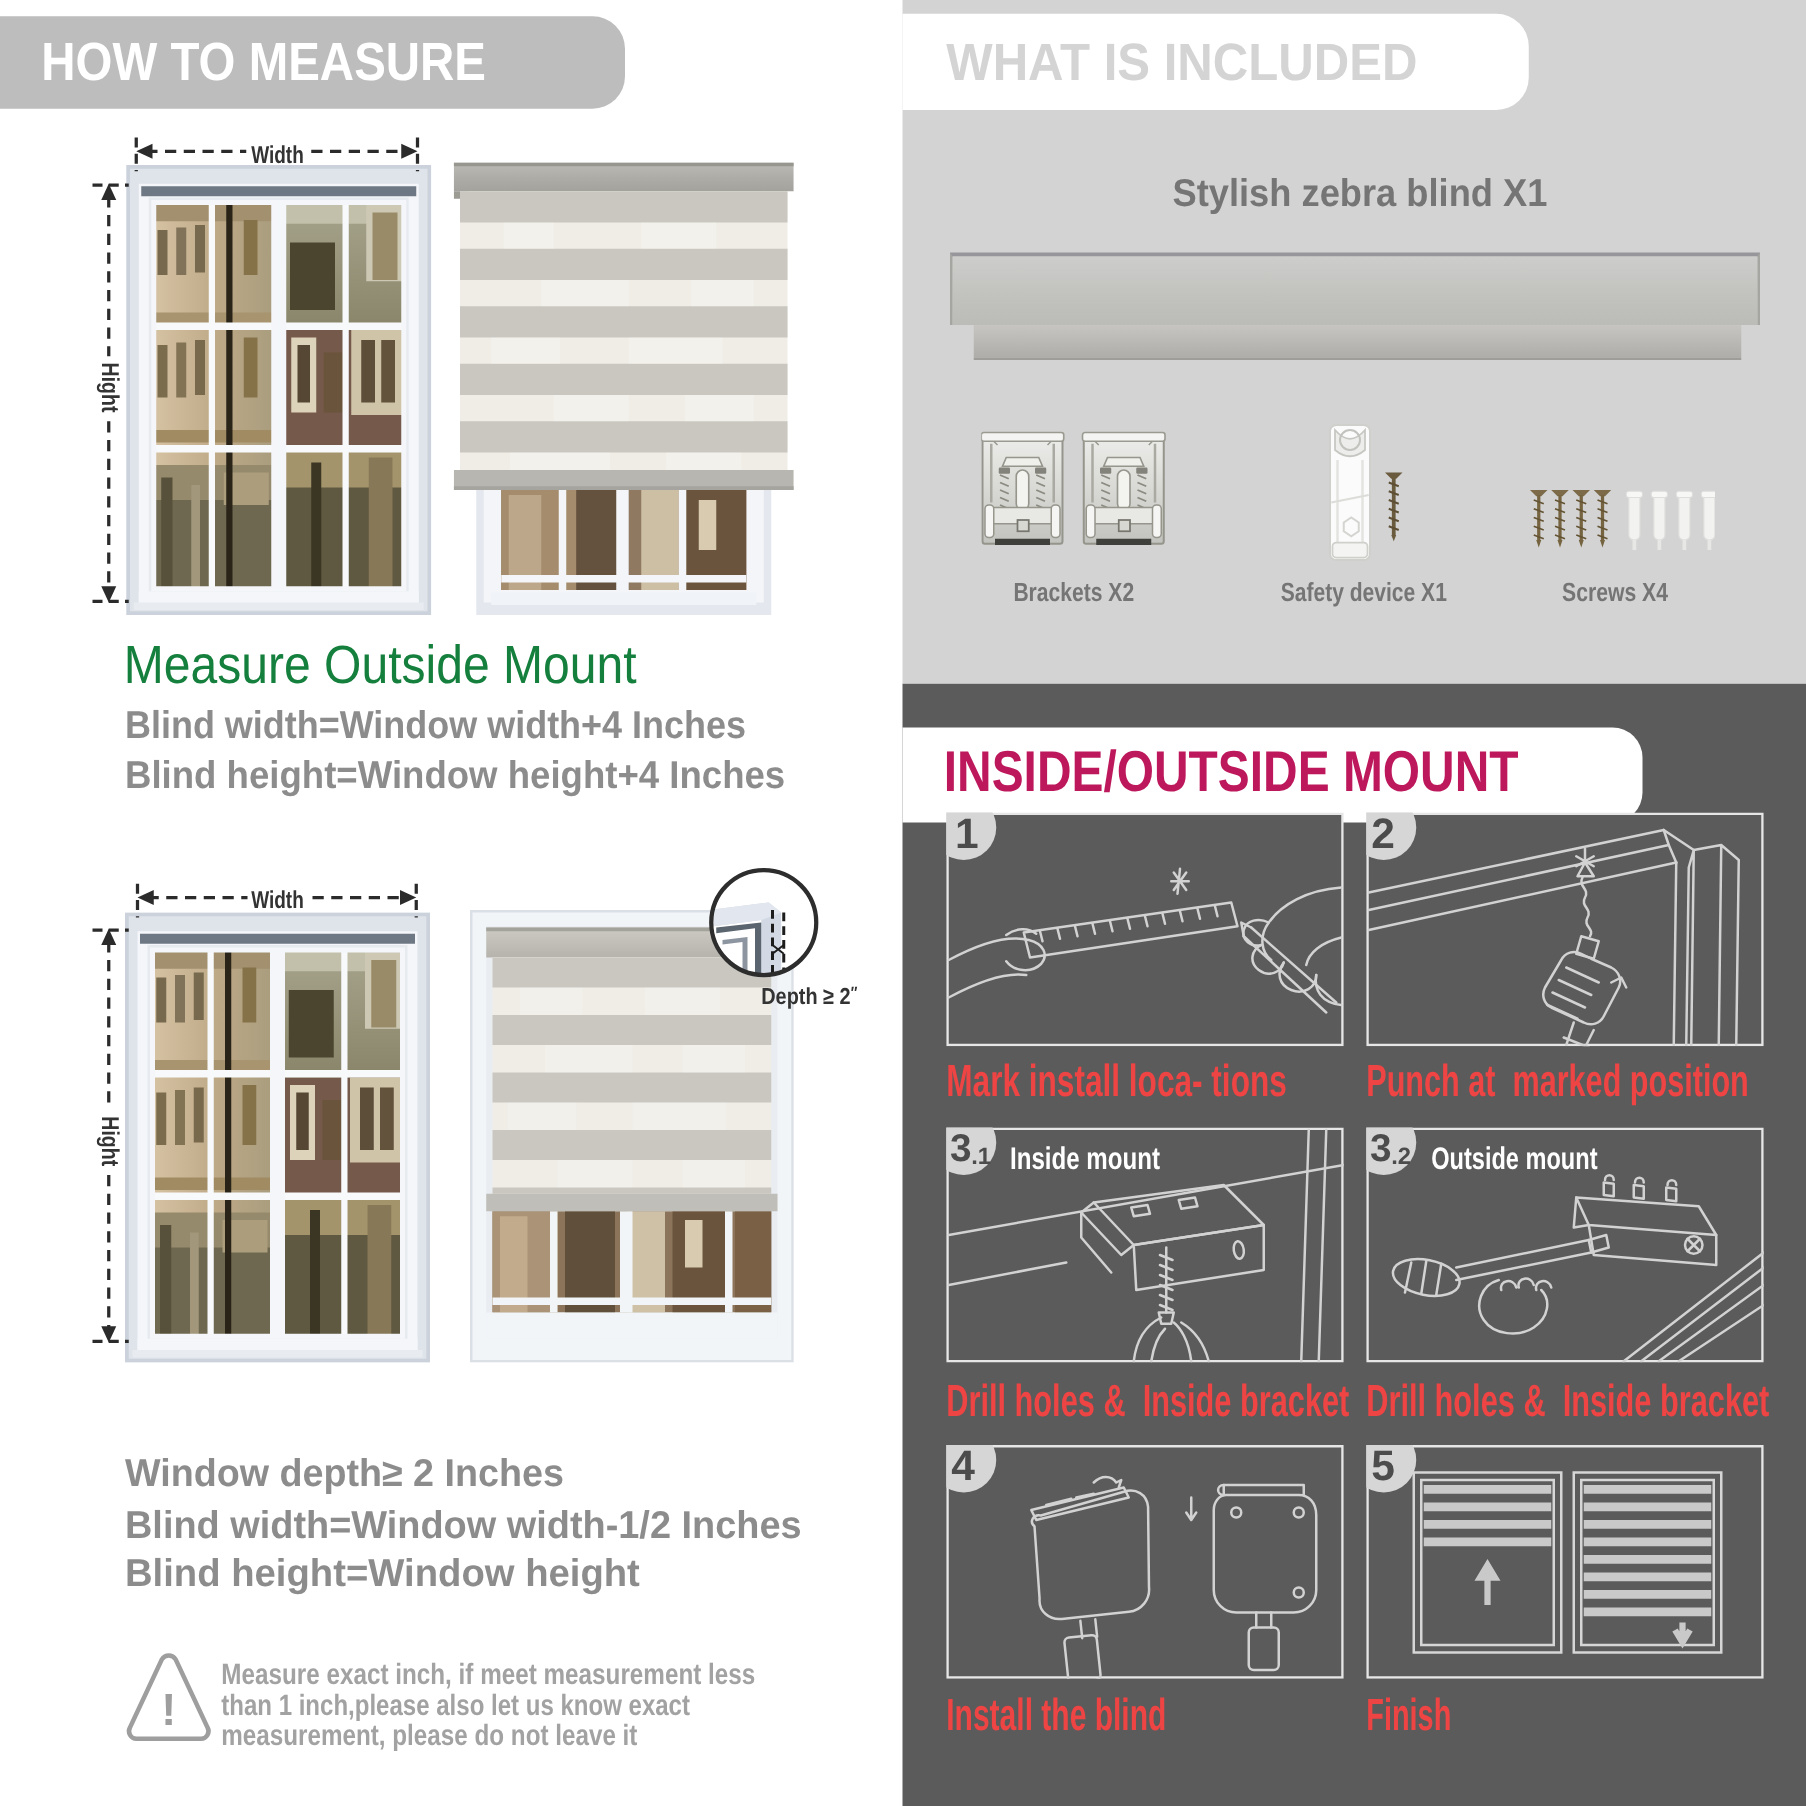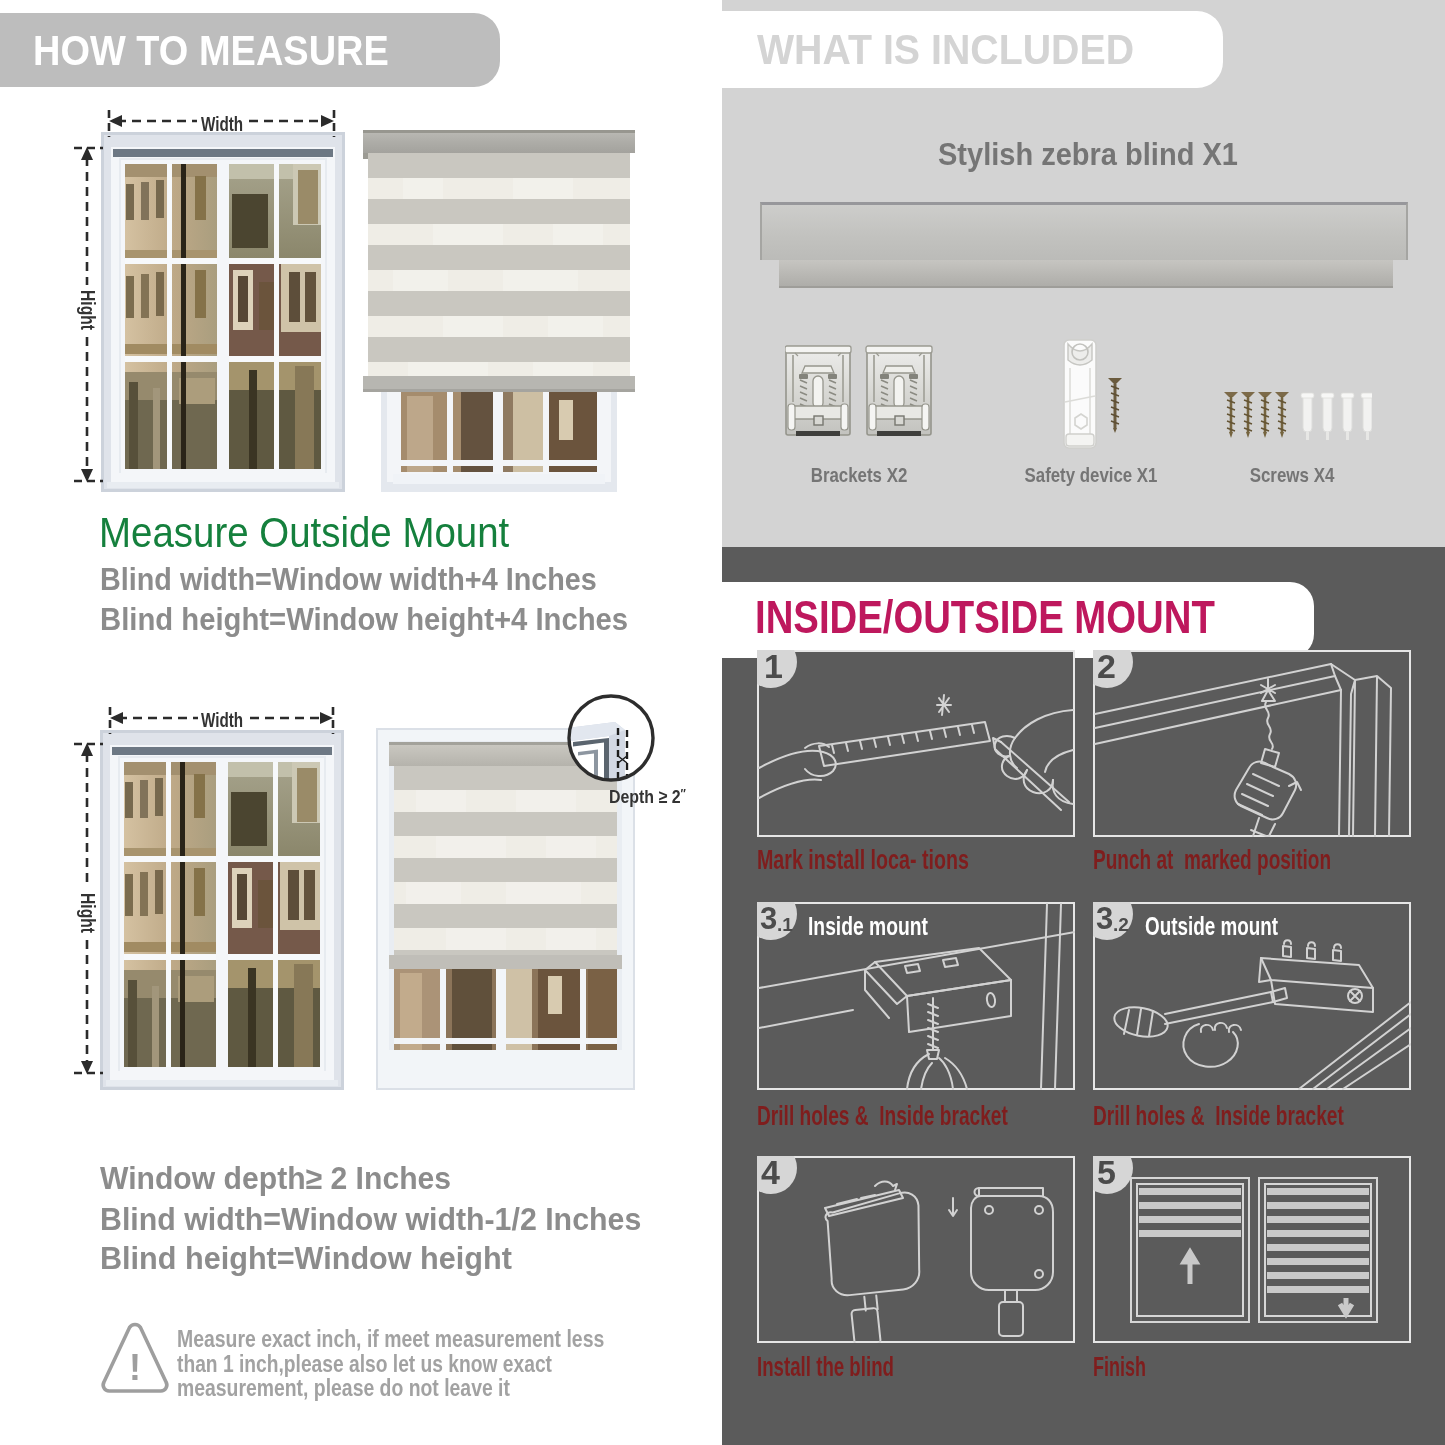--- a/index.html
+++ b/index.html
@@ -13,21 +13,21 @@
   color:#d4d4d4; font-weight:bold; font-size:42px; line-height:77px; padding-left:35px; }
 #ltpanel { left:722px; top:0; width:723px; height:547px; background:#d3d3d3; }
 #dkpanel { left:722px; top:547px; width:723px; height:898px; background:#5b5b5b; }
 .banD { left:722px; top:582px; width:592px; height:76px; background:#fff; border-radius:0 24px 24px 0;
   color:#be185d; font-weight:bold; font-size:46px; line-height:70px; padding-left:33px; }
 .h1 { color:#15803d; font-weight:normal; font-size:43px; line-height:44px; }
 .gl { color:#8c8c8c; font-weight:bold; font-size:31px; line-height:34px; }
 .wlab { color:#333; font-weight:bold; font-size:22px; }
 .warn { color:#a2a2a2; font-weight:bold; font-size:23.5px; line-height:24.7px; }
 .itl { color:#757575; font-weight:bold; font-size:21px; }
-.cap { color:#7f1d1d; font-weight:bold; font-size:28px; }
+.cap { color:#ef4444; font-weight:bold; font-size:36px; }
 .stitle { color:#757575; font-weight:bold; font-size:31px; }
 </style>
 </head>
 <body>
 <div id="pg">
 <div class="abs" id="ltpanel"></div>
 <div class="abs" id="dkpanel"></div>
 <div class="abs banL"><span class="cx" id="t_howto" style="transform:scaleX(0.883)">HOW TO MEASURE</span></div>
 <div class="abs banR"><span class="cx" id="t_what" style="transform:scaleX(0.936)">WHAT IS INCLUDED</span></div>
 <div class="abs banD"><span class="cx" id="t_inout" style="transform:scaleX(0.833)">INSIDE/OUTSIDE MOUNT</span></div>

